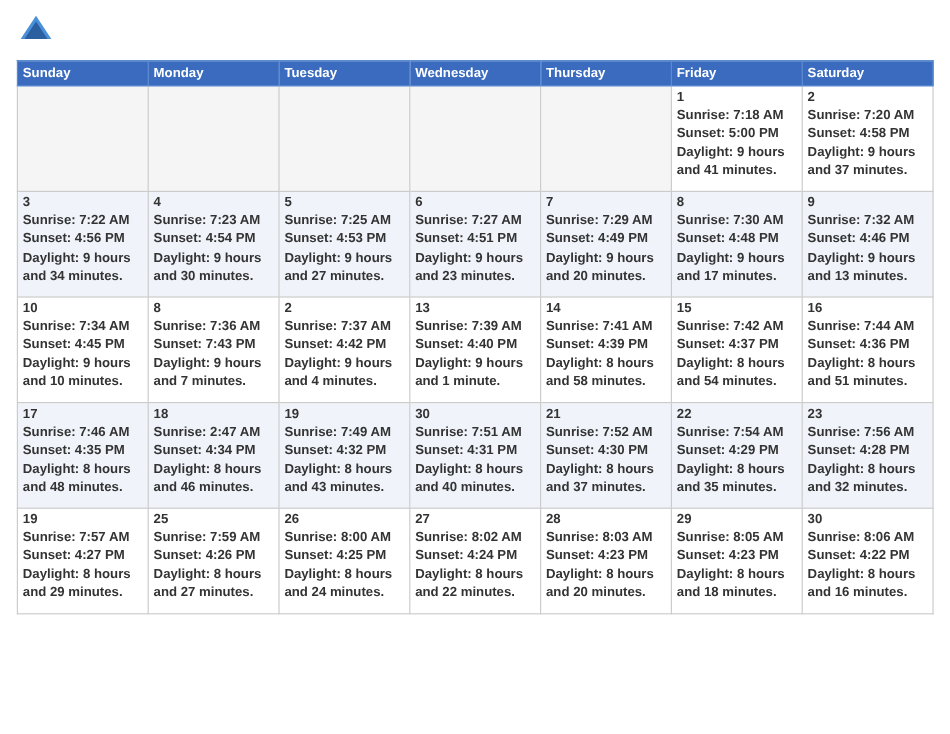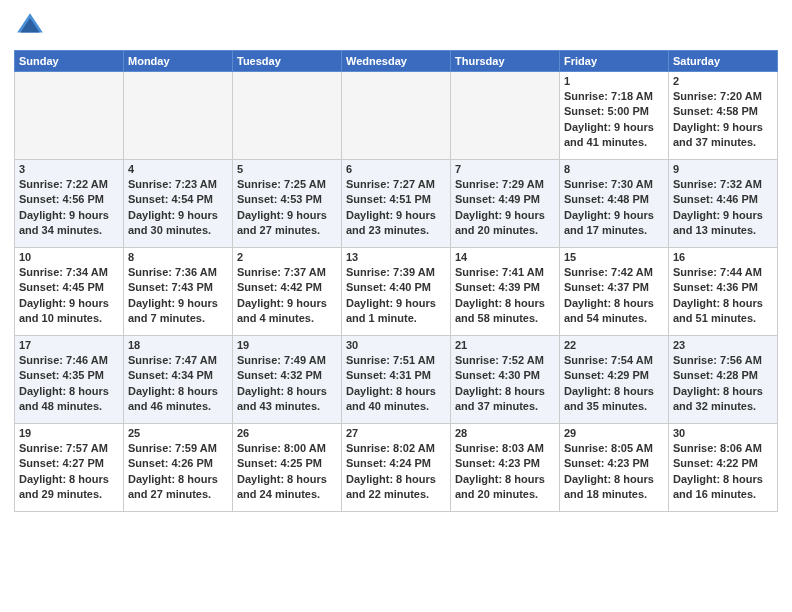--- a/index.html
+++ b/index.html
@@ -253,21 +253,21 @@
         <tr>
           <td class="alt-row">
             <span class="day-num">17</span>
             <div class="day-info">Sunrise: 7:46 AM
 Sunset: 4:35 PM
 Daylight: 8 hours
 and 48 minutes.</div>
           </td>
           <td class="alt-row">
             <span class="day-num">18</span>
-            <div class="day-info">Sunrise: 7:47 AM
+            <div class="day-info">Sunrise: 2:47 AM
 Sunset: 4:34 PM
 Daylight: 8 hours
 and 46 minutes.</div>
           </td>
           <td class="alt-row">
             <span class="day-num">19</span>
             <div class="day-info">Sunrise: 7:49 AM
 Sunset: 4:32 PM
 Daylight: 8 hours
 and 43 minutes.</div>

